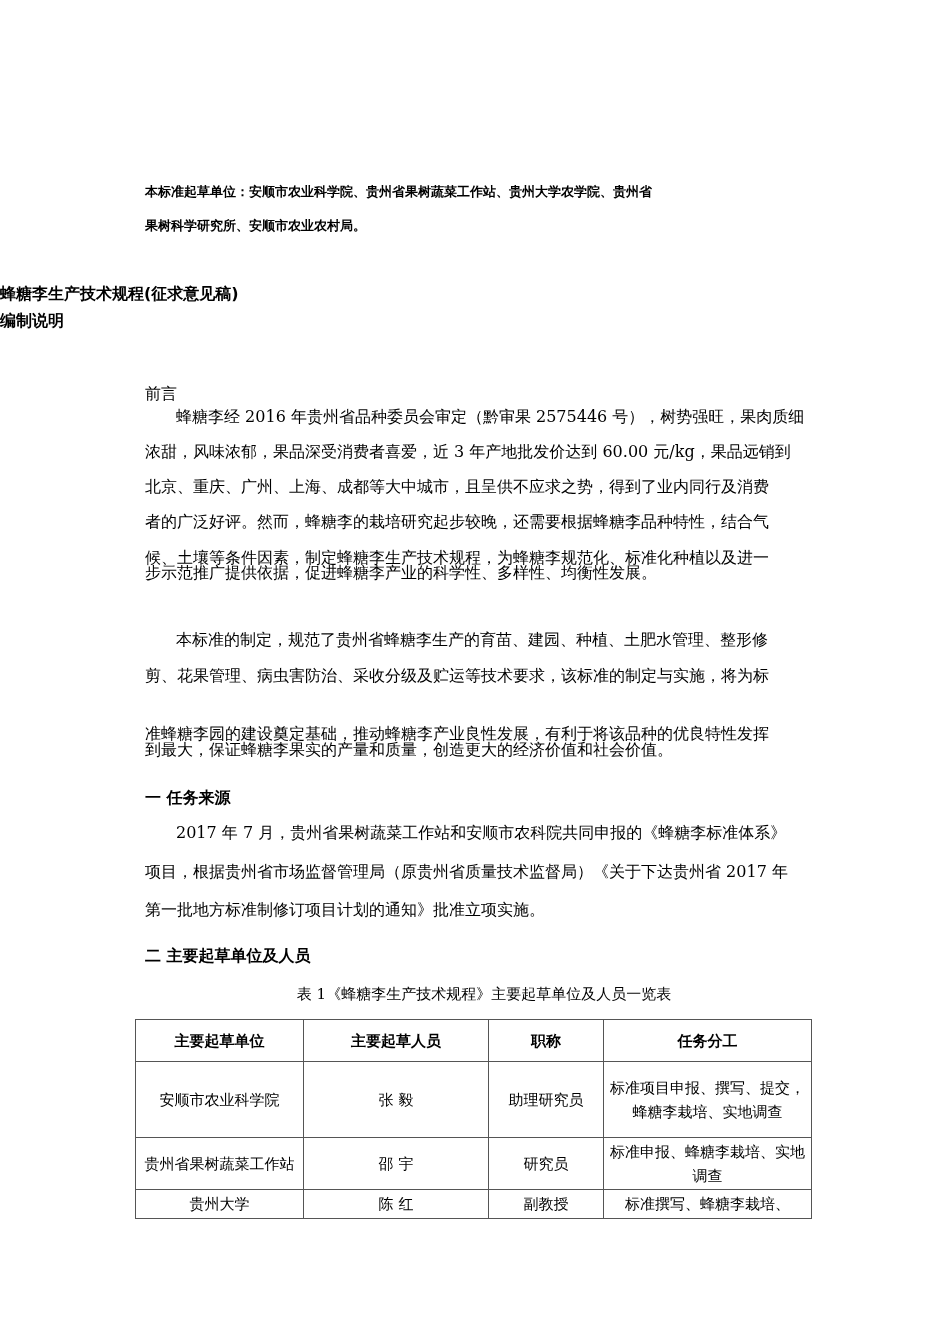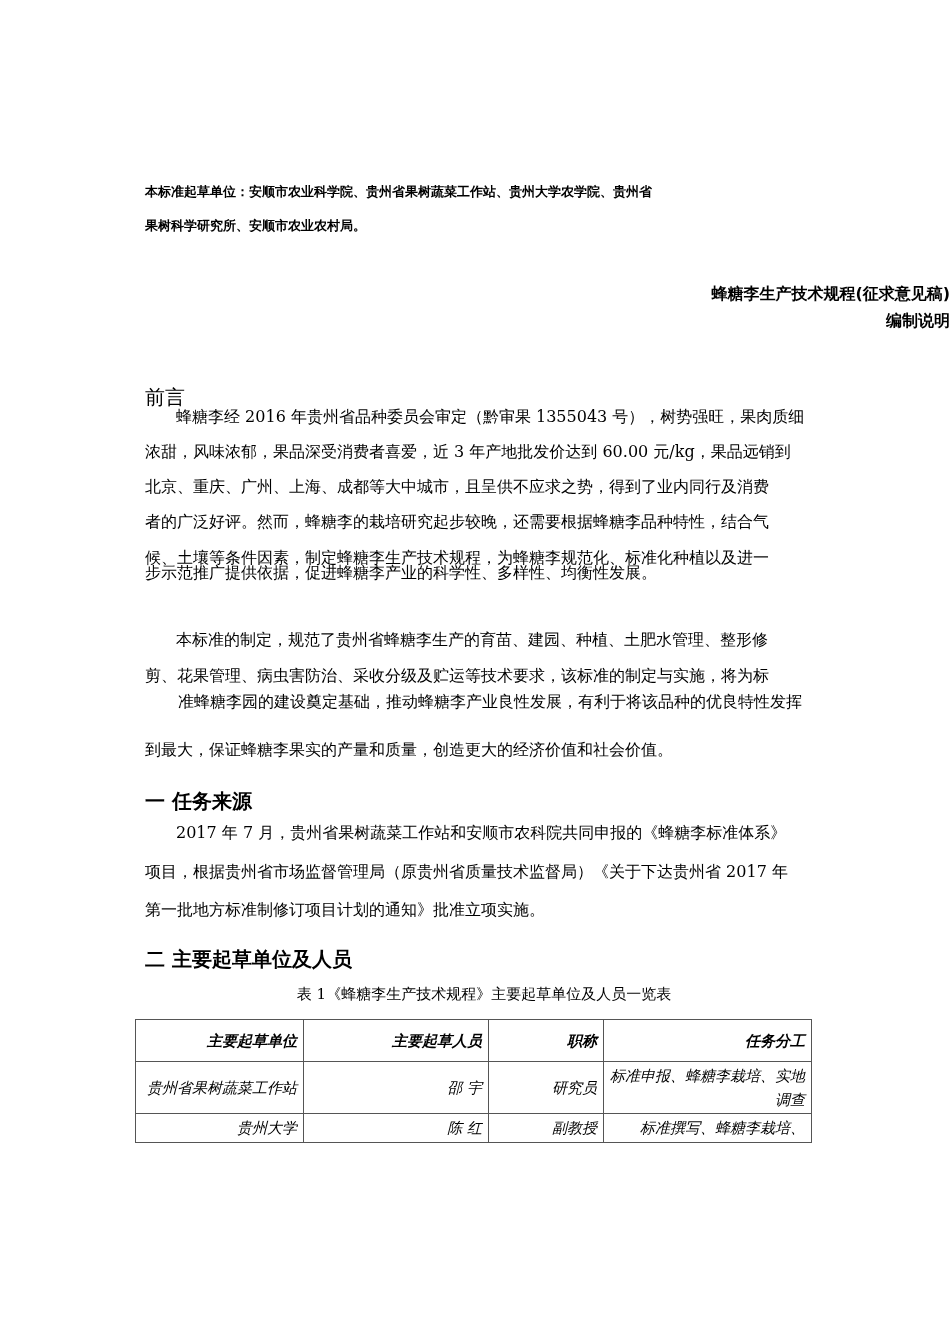--- a/index.html
+++ b/index.html
@@ -30,26 +30,26 @@
     .drafters {
       left: 145px;
       top: 175px;
       width: 670px;
       font-size: 13px;
       line-height: 34px;
       white-space: normal;
     }
     .drafters .line { display: block; height: 34px; }
     .doc-title {
-      left: 0; width: 950px; text-align: right;
+      left: 0; width: 950px; text-align: left;
       font-size: 16px;
     }
     .section-heading {
       left: 145px;
-      font-size: 20px;
+      font-size: 16px;
     }
     .body-para {
       left: 145px;
       width: 665px;
       font-size: 16px;
     }
     .body-para .line {
       position: absolute;
       left: 0;
       white-space: nowrap;
@@ -63,25 +63,24 @@
       position: absolute;
       left: 135px;
       top: 1019px;
       width: 676px;
       border-collapse: collapse;
       table-layout: fixed;
       font-size: 15px;
     }
     table.staff td, table.staff th {
       border: 1.4px solid #555555;
-      text-align: right;
+      text-align: center;
       vertical-align: middle;
       padding: 0 6px;
       line-height: 24px;
-      font-style: italic;
     }
     table.staff th {
       font-family: "DejaVu Sans", "Liberation Sans", sans-serif;
       font-weight: bold;
       height: 41px;
       font-size: 15px;
     }
     table.staff col.c1 { width: 168px; }
     table.staff col.c2 { width: 185px; }
     table.staff col.c3 { width: 115px; }
@@ -99,32 +98,32 @@
     <span class="line">本标准起草单位：安顺市农业科学院、贵州省果树蔬菜工作站、贵州大学农学院、贵州省</span>
     <span class="line">果树科学研究所、安顺市农业农村局。</span>
   </div>
 
   <div class="abs doc-title bold-sans" style="top:284px;">蜂糖李生产技术规程(征求意见稿)</div>
   <div class="abs doc-title bold-sans" style="top:311px;">编制说明</div>
 
   <div class="abs section-heading bold-sans" style="top:384px; font-weight:normal;">前言</div>
 
   <div class="abs body-para" style="top:0;">
-    <span class="line" style="top:407px; left:31px;">蜂糖李经 2016 年贵州省品种委员会审定（黔审果 1355043 号），树势强旺，果肉质细</span>
+    <span class="line" style="top:407px; left:31px;">蜂糖李经 2016 年贵州省品种委员会审定（黔审果 2575446 号），树势强旺，果肉质细</span>
     <span class="line" style="top:442px;">浓甜，风味浓郁，果品深受消费者喜爱，近 3 年产地批发价达到 60.00 元/kg，果品远销到</span>
     <span class="line" style="top:477px;text-align:right;">北京、重庆、广州、上海、成都等大中城市，且呈供不应求之势，得到了业内同行及消费</span>
     <span class="line" style="top:512px;">者的广泛好评。然而，蜂糖李的栽培研究起步较晚，还需要根据蜂糖李品种特性，结合气</span>
     <span class="line" style="top:548px;">候、土壤等条件因素，制定蜂糖李生产技术规程，为蜂糖李规范化、标准化种植以及进一</span>
     <span class="line" style="top:563px;">步示范推广提供依据，促进蜂糖李产业的科学性、多样性、均衡性发展。</span>
   </div>
 
   <div class="abs body-para" style="top:0;">
     <span class="line" style="top:630px; left:31px;">本标准的制定，规范了贵州省蜂糖李生产的育苗、建园、种植、土肥水管理、整形修</span>
     <span class="line" style="top:666px;">剪、花果管理、病虫害防治、采收分级及贮运等技术要求，该标准的制定与实施，将为标</span>
-    <span class="line" style="top:692px;margin-left:33px;">准蜂糖李园的建设奠定基础，推动蜂糖李产业良性发展，有利于将该品种的优良特性发挥</span>
+    <span class="line" style="top:724px;">准蜂糖李园的建设奠定基础，推动蜂糖李产业良性发展，有利于将该品种的优良特性发挥</span>
     <span class="line" style="top:740px;">到最大，保证蜂糖李果实的产量和质量，创造更大的经济价值和社会价值。</span>
   </div>
 
   <div class="abs section-heading bold-sans" style="top:788px;">一 任务来源</div>
 
   <div class="abs body-para" style="top:0;">
     <span class="line" style="top:823px; left:31px;">2017 年 7 月，贵州省果树蔬菜工作站和安顺市农科院共同申报的《蜂糖李标准体系》</span>
     <span class="line" style="top:862px;">项目，根据贵州省市场监督管理局（原贵州省质量技术监督局）《关于下达贵州省 2017 年</span>
     <span class="line" style="top:900px;">第一批地方标准制修订项目计划的通知》批准立项实施。</span>
   </div>
@@ -140,20 +139,26 @@
         <col class="c3">
         <col class="c4">
     </colgroup>
     <tbody>
         <tr>
       <th>主要起草单位</th>
       <th>主要起草人员</th>
       <th>职称</th>
       <th>任务分工</th>
     </tr>
+    <tr class="r1">
+      <td>安顺市农业科学院</td>
+      <td>张 毅</td>
+      <td>助理研究员</td>
+      <td>标准项目申报、撰写、提交，蜂糖李栽培、实地调查</td>
+    </tr>
     <tr class="r2">
       <td>贵州省果树蔬菜工作站</td>
       <td>邵 宇</td>
       <td>研究员</td>
       <td>标准申报、蜂糖李栽培、实地调查</td>
     </tr>
     <tr class="r3">
       <td>贵州大学</td>
       <td>陈 红</td>
       <td>副教授</td>

